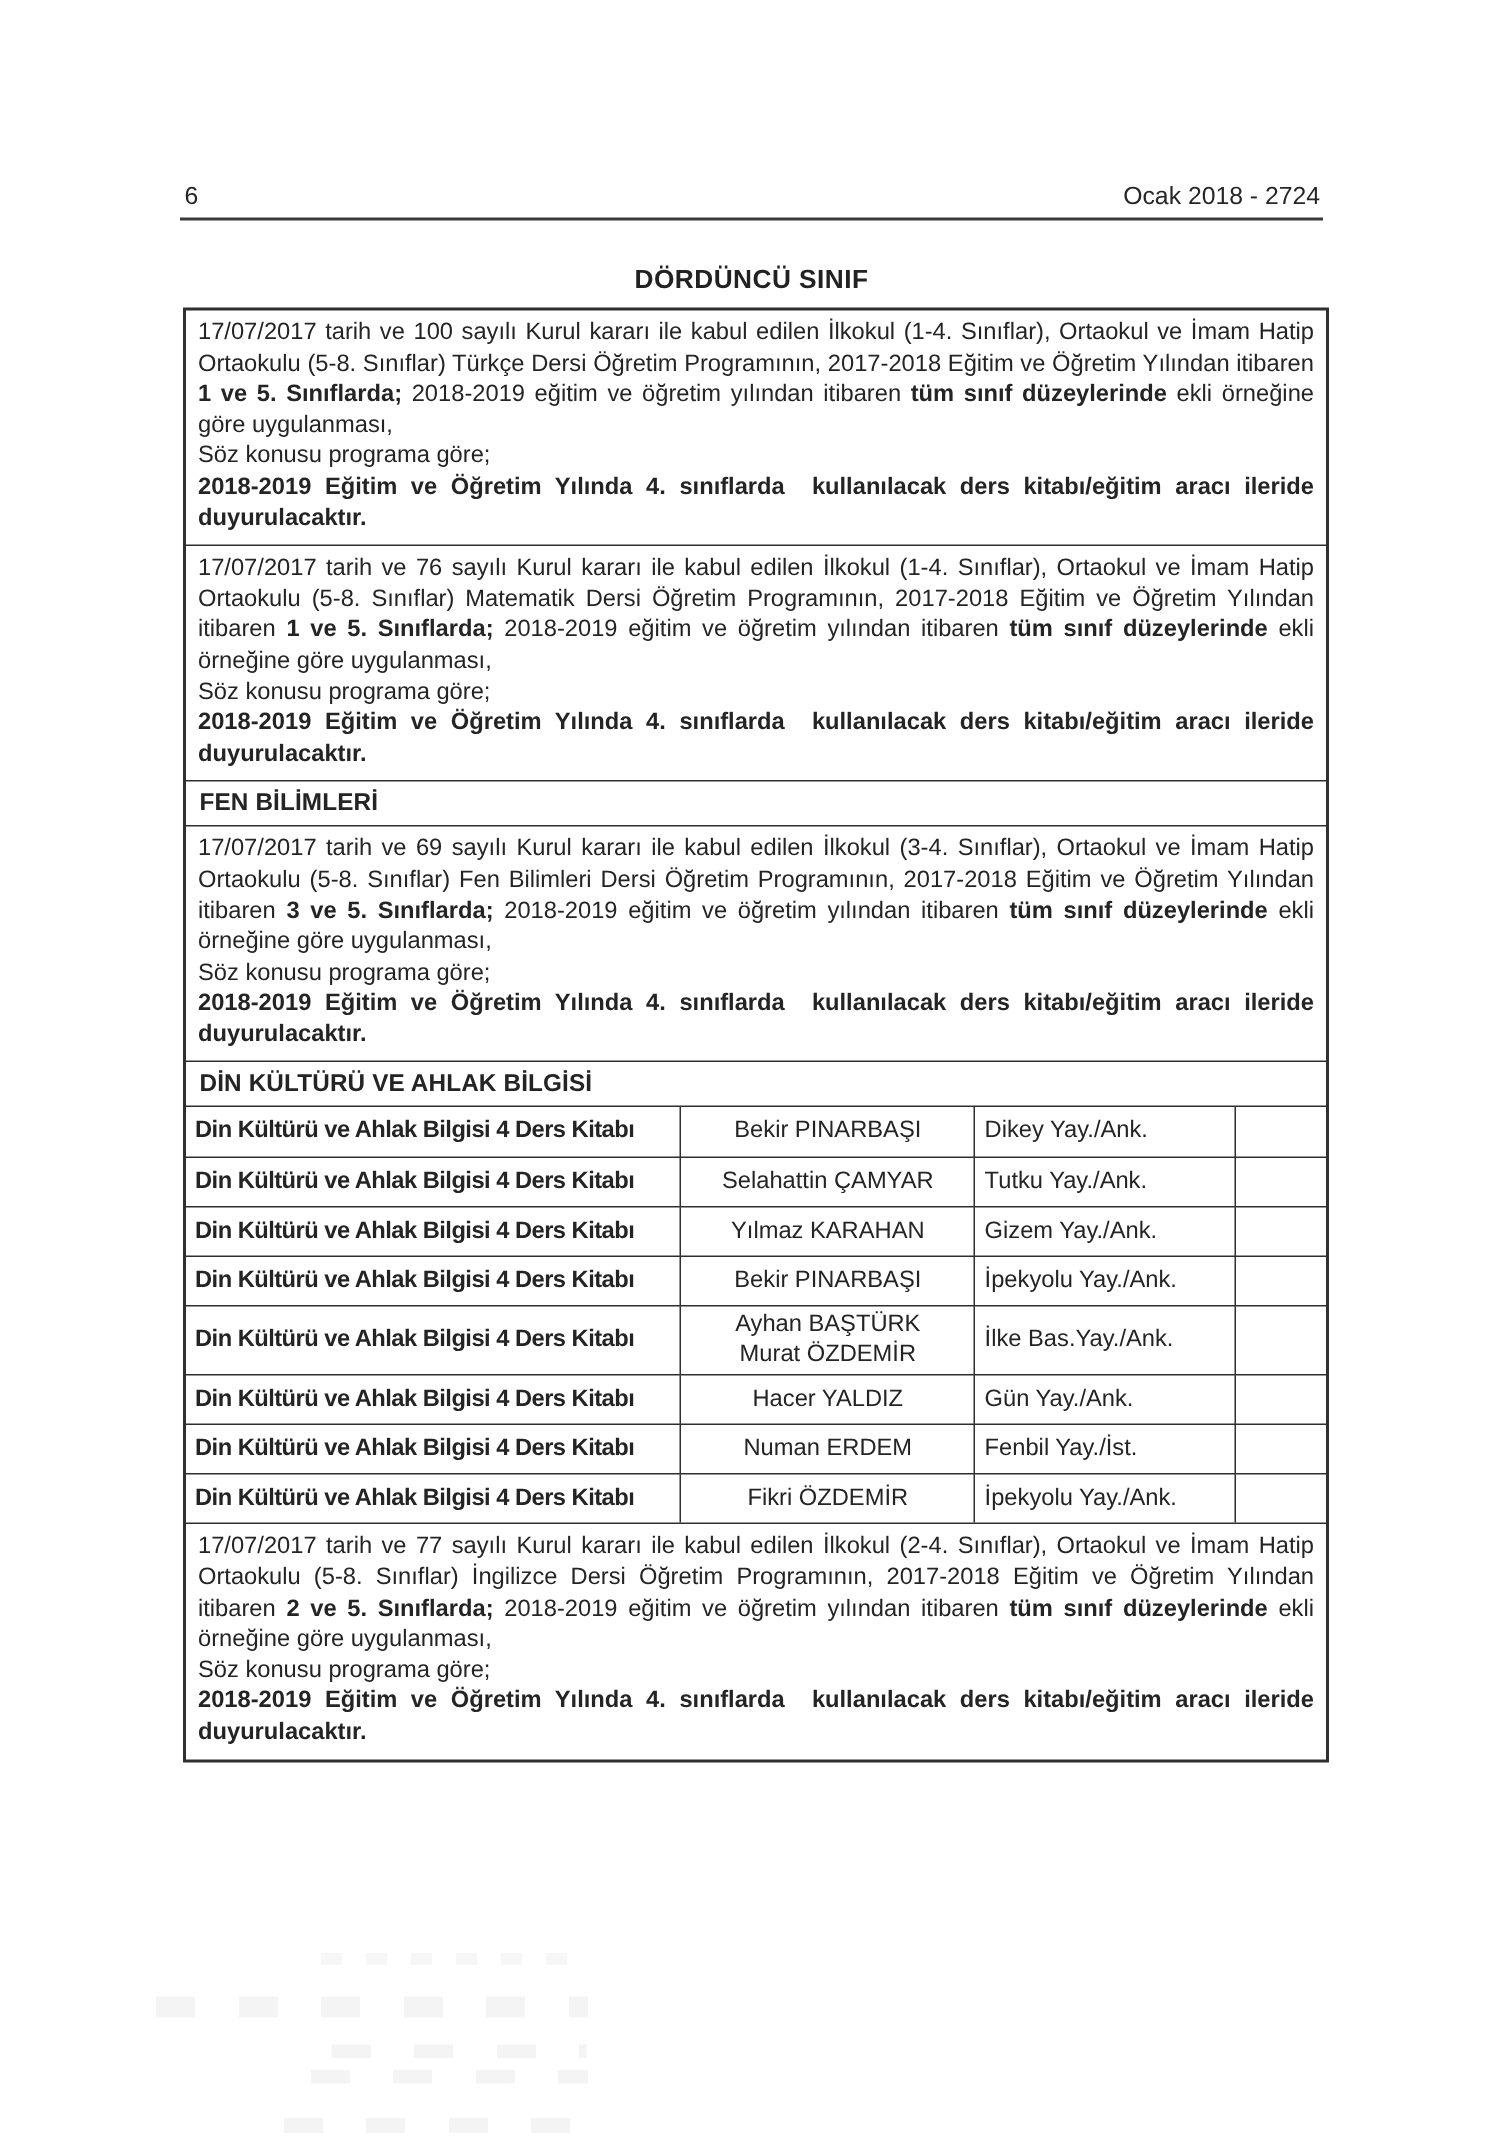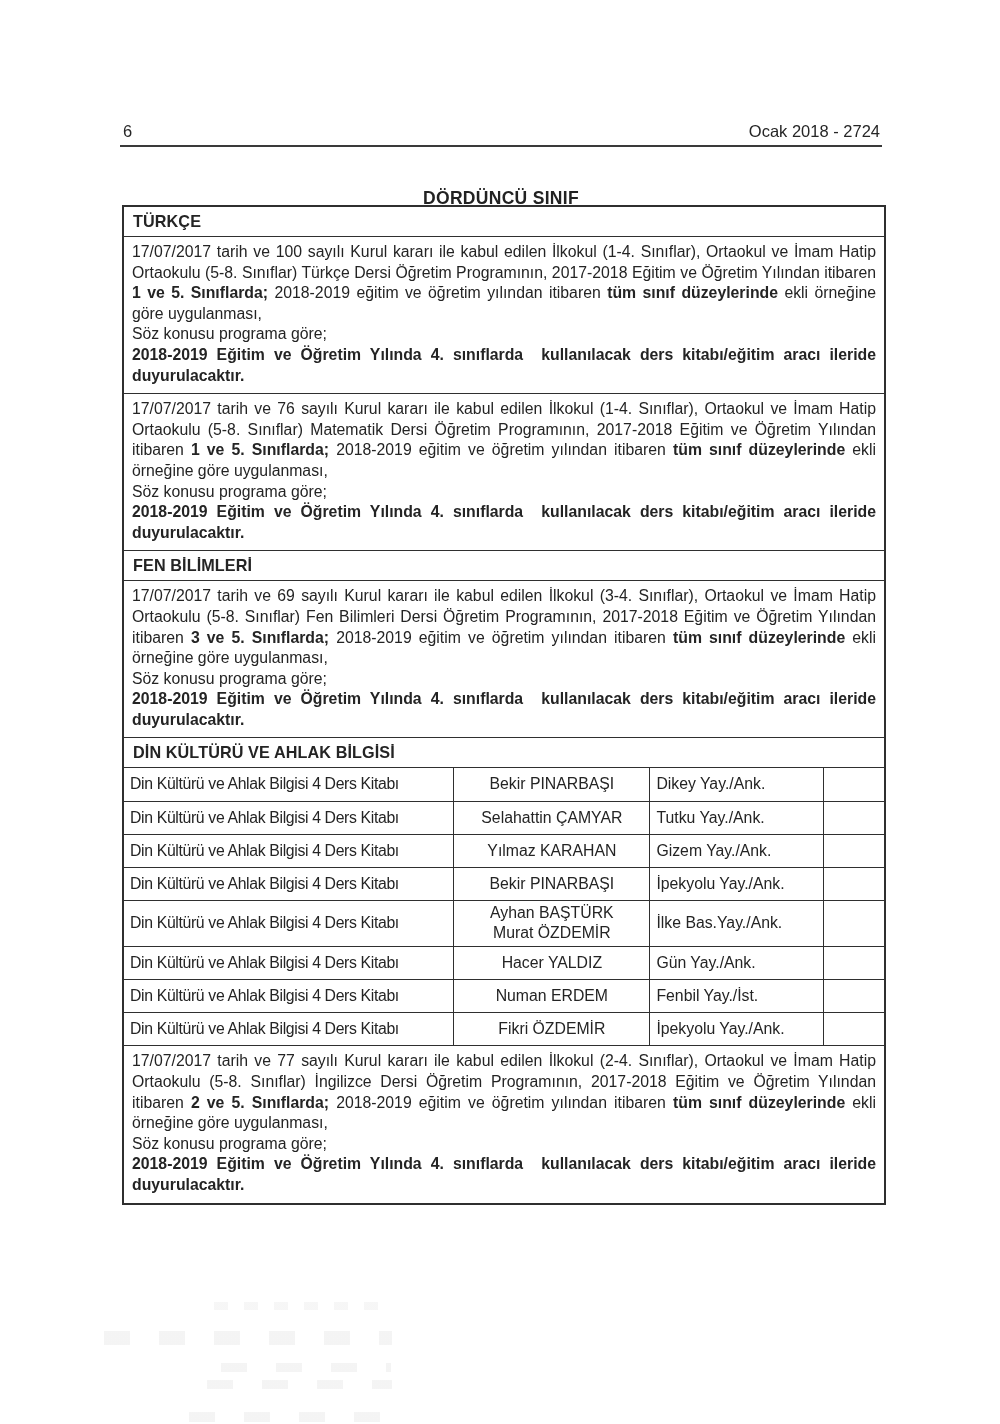--- a/index.html
+++ b/index.html
@@ -23,21 +23,20 @@
   }
   .hdr-num{position:absolute;left:3px;top:0;}
   .hdr-title{position:absolute;left:calc(50% - 52px);transform:translateX(-50%);top:0;white-space:nowrap;}
   .hdr-issue{position:absolute;right:2px;top:0;white-space:nowrap;}
   .hdr-rule{position:absolute;left:120px;top:145px;width:762px;height:2px;background:#3a3a3a;}
   
   .page-title{
     position:absolute;left:120px;top:176px;width:762px;
     text-align:center;font-weight:700;font-size:17.5px;letter-spacing:.3px;
     color:#222;
-    margin-top:12px;
   }
   
   .doc-box{
     position:absolute;left:122px;top:205px;width:764px;
     box-sizing:border-box;border:2px solid var(--border);
     background:#fff;
   }
   .doc-box > *:not(:last-child){border-bottom:1.5px solid var(--border);}
   .sec-title{
     height:29px;display:flex;align-items:center;
@@ -60,21 +59,21 @@
   table.books td{
     border:1.5px solid var(--border);
     height:33px;vertical-align:middle;
     padding:2px 6px;box-sizing:border-box;
     overflow:hidden;
   }
   table.books tr:first-child td{border-top:none;}
   table.books tr:last-child td{border-bottom:none;}
   table.books td:first-child{border-left:none;}
   table.books td:last-child{border-right:none;}
-  td.cell-book{padding-left:8px;letter-spacing:-0.35px;}
+  td.cell-book{padding-left:8px;letter-spacing:-0.35px;font-weight:bold;}
   td.cell-author{padding-left:12px;white-space:pre-line;text-align:center;}
   td.cell-pub{padding-left:11px;}
   
   .bl{
     position:absolute;
     background:repeating-linear-gradient(90deg, rgba(135,135,135,.09) 0 26px, rgba(0,0,0,0) 26px 55px);
   }
   .bl-1{left:214px;top:1302px;width:172px;height:8px;
         background:repeating-linear-gradient(90deg, rgba(135,135,135,.07) 0 14px, rgba(0,0,0,0) 14px 30px);}
   .bl-2{left:104px;top:1331px;width:288px;height:14px;}
@@ -89,21 +88,20 @@
 
   <div class="hdr">
     <span class="hdr-num">6</span>
     <span class="hdr-issue">Ocak 2018 - 2724</span>
   </div>
   <div class="hdr-rule"></div>
 
   <div class="page-title">DÖRDÜNCÜ SINIF</div>
 
   <div class="doc-box" id="sections">
-      <div class="sec-title">TÜRKÇE</div>
       <div class="sec-body">
         <p><span>17/07/2017 tarih ve 100 sayılı Kurul kararı ile kabul edilen İlkokul (1-4. Sınıflar), Ortaokul ve İmam Hatip Ortaokulu (5-8. Sınıflar) Türkçe Dersi Öğretim Programının, 2017-2018 Eğitim ve Öğretim Yılından itibaren </span><span class="b">1 ve 5. Sınıflarda;</span><span> 2018-2019 eğitim ve öğretim yılından itibaren </span><span class="b">tüm sınıf düzeylerinde</span><span> ekli örneğine göre uygulanması,</span></p>
         <p><span>Söz konusu programa göre;</span></p>
         <p><span class="b">2018-2019 Eğitim ve Öğretim Yılında 4. sınıflarda&nbsp; kullanılacak ders kitabı/eğitim aracı ileride duyurulacaktır.</span></p>
       </div>
       <div class="sec-body">
         <p><span>17/07/2017 tarih ve 76 sayılı Kurul kararı ile kabul edilen İlkokul (1-4. Sınıflar), Ortaokul ve İmam Hatip Ortaokulu (5-8. Sınıflar) Matematik Dersi Öğretim Programının, 2017-2018 Eğitim ve Öğretim Yılından itibaren </span><span class="b">1 ve 5. Sınıflarda;</span><span> 2018-2019 eğitim ve öğretim yılından itibaren </span><span class="b">tüm sınıf düzeylerinde</span><span> ekli örneğine göre uygulanması,</span></p>
         <p><span>Söz konusu programa göre;</span></p>
         <p><span class="b">2018-2019 Eğitim ve Öğretim Yılında 4. sınıflarda&nbsp; kullanılacak ders kitabı/eğitim aracı ileride duyurulacaktır.</span></p>
       </div>

